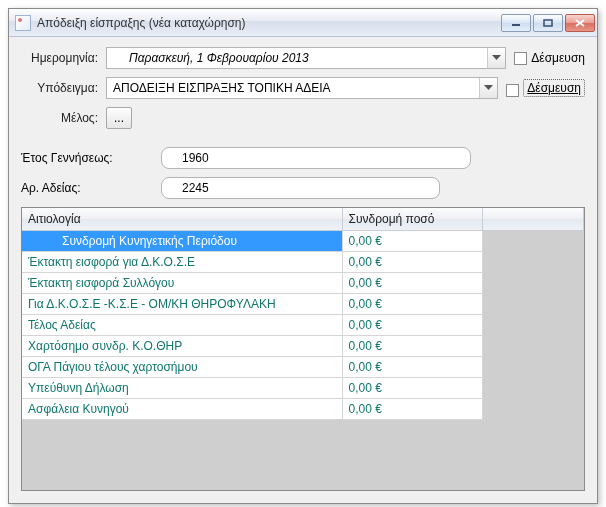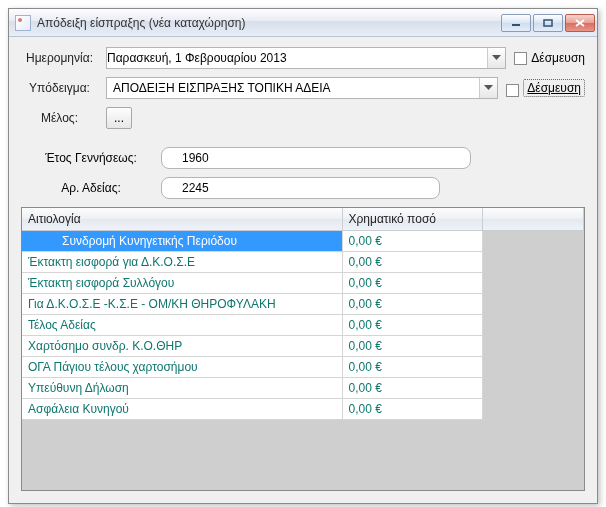--- a/index.html
+++ b/index.html
@@ -52,28 +52,28 @@
     border-color:#b85b4e;
   }
   .client {
     padding: 10px 12px 12px 12px;
     background:#f0f0f0;
   }
   .form-row {
     display:flex; align-items:center; margin-bottom:8px;
   }
   .form-row .lbl {
-    width:85px; text-align:center; padding-right:8px; color:#222;
+    width:85px; text-align:right; padding-right:8px; color:#222;
   }
   .date-field, .combo-field, .txt-field {
     height:22px; background:#fff; border:1px solid #b5b5b5;
     display:flex; align-items:center;
   }
   .date-field { flex:1; }
-  .date-field .val { flex:1; padding:0 0; }
+  .date-field .val { flex:1; padding:0 22px;font-style:italic; }
   .chevron-btn {
     width:18px;height:100%;
     display:flex;align-items:center;justify-content:center;
     border-left:1px solid #ccc;
     background:linear-gradient(#fff,#e7e7e7);
     cursor:default;
   }
   .combo-field { flex:1; }
   .combo-field .val { flex:1; padding:0 6px; }
   .chk-wrap { display:flex; align-items:flex-end; margin-left:8px; white-space:nowrap;}
@@ -82,21 +82,21 @@
   }
   .chk-dashed{ border:1px dotted #666; padding:1px 3px; border-radius:2px;}
   .small-btn{
     width:26px;height:22px;border:1px solid #a8a8a8;border-radius:2px;
     background:linear-gradient(#fdfdfd,#e7e7e7);
     display:flex;align-items:center;justify-content:center;cursor:default;
   }
   .txt-field{ padding:0 20px;border-radius:8px; }
   .txt-field.year{width:310px;}
   .txt-field.lic{width:279px;}
-  .lbl-wide { width:140px; text-align:center; padding-right:0;}
+  .lbl-wide { width:140px; text-align:left; padding-right:0;}
   .grid-wrap{
     border:1px solid #8a8a8a; background:#cfcfcf;
     margin-top:4px;
   }
   .grid {
     width:100%; border-collapse:collapse; background:#fff;
     table-layout:fixed;
   }
   .grid th {
     background:linear-gradient(#fcfcfd,#eef0f4 48%,#e4e8ef 50%,#eef2f8);
@@ -203,21 +203,21 @@
       <div class="txt-field lic">
         <span>2245</span>
       </div>
     </div>
 
     <div class="grid-wrap">
       <table class="grid">
         <thead>
           <tr>
             <th class="col-a">Αιτιολογία</th>
-            <th class="col-b">Χρηματικό ποσό</th>
+            <th class="col-b">Συνδρομή ποσό</th>
             <th class="col-filler"></th>
           </tr>
         </thead>
         <tbody id="grid-body">
         <tr class="sel">
               <td>Συνδρομή Κυνηγετικής Περιόδου</td>
               <td>0,00 €</td>
               <td style="background: rgb(207, 207, 207); border-bottom: 1px solid rgb(207, 207, 207);"></td>
             </tr>
             <tr>

